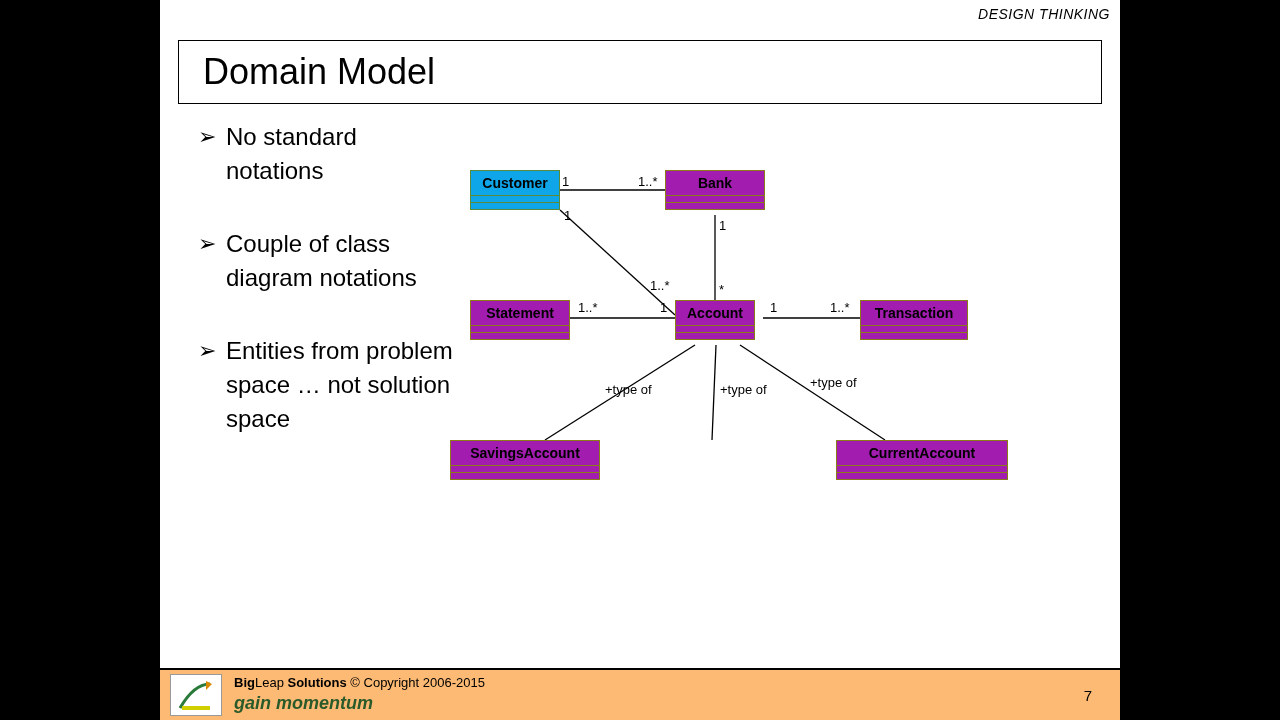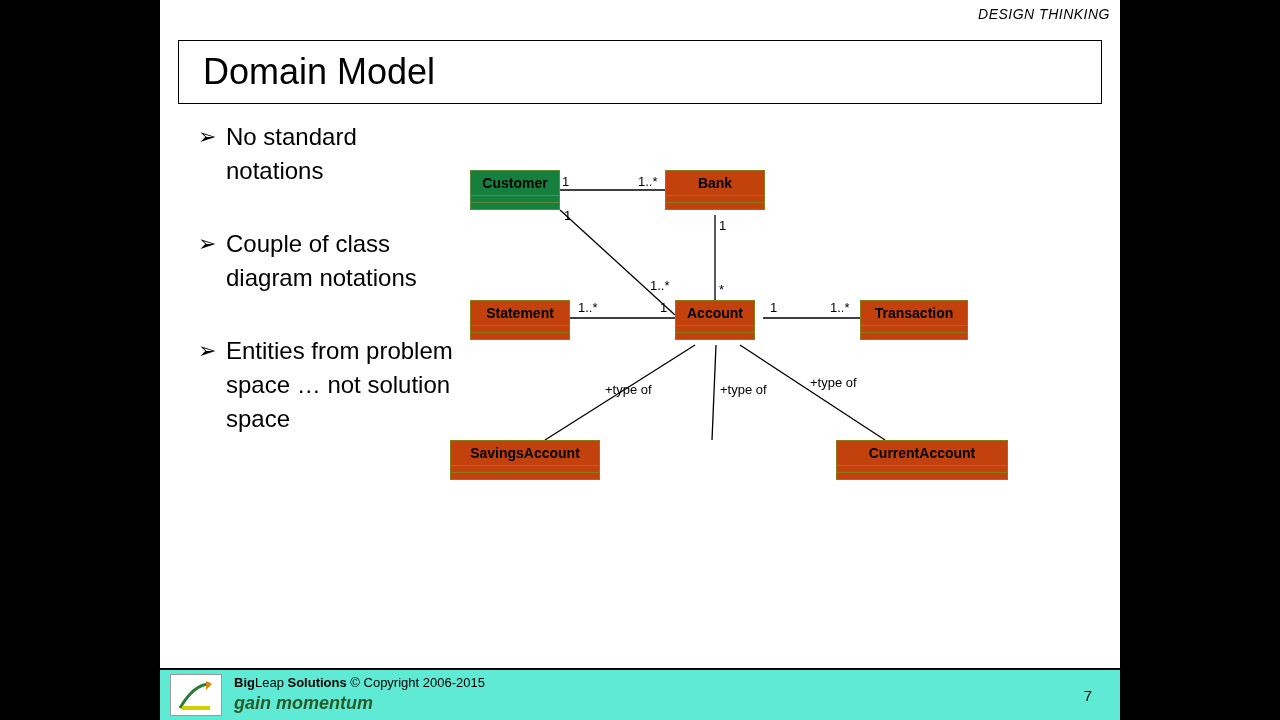--- a/index.html
+++ b/index.html
@@ -7,32 +7,32 @@
 .header-label{position:absolute;top:6px;right:10px;font-weight:normal;font-style:italic;font-size:14px;letter-spacing:0.5px}
 .title-box{position:absolute;left:18px;right:18px;top:40px;border:1px solid #000;padding:10px 24px}
 .title-text{font-size:36px;font-weight:400}
 .bullets{position:absolute;left:38px;top:120px;width:260px}
 .bullet{display:flex;align-items:flex-start;font-size:24px;line-height:1.4;margin-bottom:40px}
 .bullet .arrow{flex:0 0 28px;font-size:22px;margin-top:2px}
 .bullet .txt{flex:1}
 
 
 .diagram{position:absolute;left:300px;top:150px;width:640px;height:410px}
-.uml{position:absolute;border:1.5px solid #8a7a18;background:#c2410c;box-sizing:border-box;text-align:center;font-size:14px;font-weight:bold}
-.uml.green{background:#15803d;border-color:#5a8a3a}
+.uml{position:absolute;border:1.5px solid #8a7a18;background:#a21caf;box-sizing:border-box;text-align:center;font-size:14px;font-weight:bold}
+.uml.green{background:#0ea5e9;border-color:#5a8a3a}
 .uml .name{padding:4px 8px;white-space:nowrap}
 .uml .sep{border-top:1.5px solid #8a7a18;height:6px}
 .uml.green .sep{border-top-color:#5a8a3a}
 
 .label{position:absolute;font-size:13px;color:#000;background:transparent;white-space:nowrap}
 svg.edges{position:absolute;left:0;top:0;width:640px;height:410px;pointer-events:none}
 svg.edges line{stroke:#000;stroke-width:1.3}
 
 
-.footer{position:absolute;left:0;right:0;bottom:0;height:52px;background:#5eead4;border-top:2px solid #000;box-sizing:border-box;display:flex;align-items:center;padding:4px 10px}
+.footer{position:absolute;left:0;right:0;bottom:0;height:52px;background:#fdba74;border-top:2px solid #000;box-sizing:border-box;display:flex;align-items:center;padding:4px 10px}
 .logo{width:50px;height:40px;background:#fff;border:1px solid #999;margin-right:12px;display:flex;align-items:center;justify-content:center}
 .logo svg{width:40px;height:34px}
 .footer-text{flex:1;font-size:13px;line-height:1.3}
 .footer-text .line1 b{font-weight:bold}
 .footer-text .line2{font-style:italic;font-weight:bold;color:#2a5a2a;font-size:18px}
 .pagenum{font-size:15px;padding-right:18px}
 </style>
 </head>
 <body>
 

